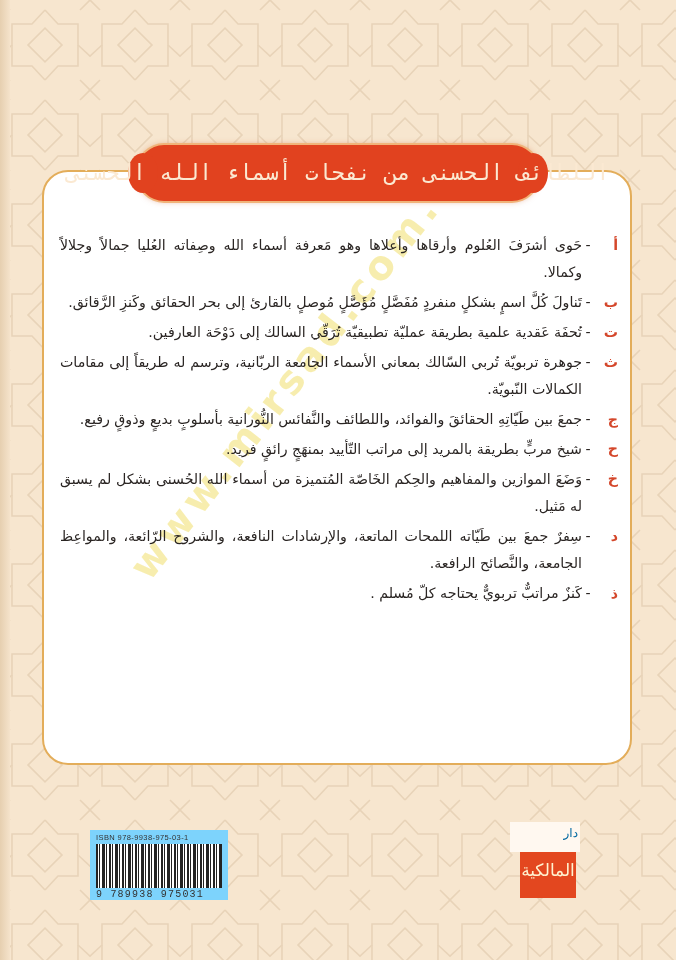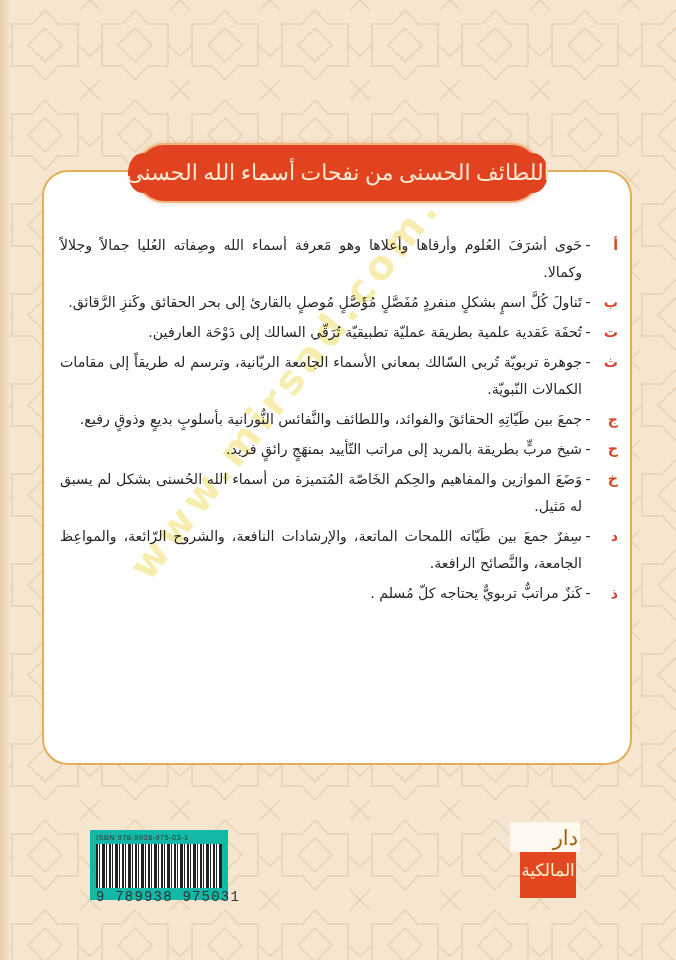--- a/index.html
+++ b/index.html
@@ -12,43 +12,43 @@
     background:#ffffff;border:2px solid #e3ad5a;border-radius:26px;box-sizing:border-box;}
   .banner{position:absolute;left:138px;top:145px;width:400px;height:56px;
     background:#e1421f;border-radius:26px;
     box-shadow:0 0 0 2px #f0b47a, 0 0 6px rgba(200,80,30,0.5);
     display:flex;align-items:center;justify-content:center;z-index:3;}
   .banner:before,.banner:after{content:"";position:absolute;top:8px;width:30px;height:40px;
     background:#e1421f;border-radius:50%;}
   .banner:before{left:-10px;}
   .banner:after{right:-10px;}
   .banner-title{position:relative;z-index:2;color:#fbe9d2;font-size:22px;
-    font-family:Liberation Serif, serif;direction:rtl;white-space:nowrap;letter-spacing:0.5px;}
+    font-family:Liberation Mono, monospace;direction:rtl;white-space:nowrap;letter-spacing:0.5px;}
   .content{position:absolute;left:60px;top:232px;width:558px;direction:rtl;
     font-family:"DejaVu Sans",sans-serif;font-size:14.2px;color:#2a2523;z-index:2;}
   .intro{height:30px;line-height:30px;padding-right:8px;}
   .item{display:flex;flex-direction:row;line-height:27px;margin-bottom:3px;}
   .marker{color:#d4472b;width:24px;flex:0 0 24px;text-align:right;font-weight:bold;}
   .dash{width:12px;flex:0 0 12px;text-align:center;color:#2a2523;}
   .item-text{flex:1;text-align:justify;}
   .watermark{position:absolute;left:120px;top:560px;transform:rotate(-52deg);
     transform-origin:left top;font-family:"DejaVu Sans",sans-serif;font-size:40px;
     font-weight:bold;color:#f2e27a;opacity:0.6;letter-spacing:5px;z-index:1;white-space:nowrap;}
-  .barcode{position:absolute;left:90px;top:830px;width:138px;height:70px;background:#14b8a6;
+  .barcode{position:absolute;left:90px;top:830px;width:138px;height:70px;background:#7dd3fc;
     box-sizing:border-box;padding:3px 6px;}
   .isbn-label{font-family:"Liberation Sans",sans-serif;font-size:7.5px;color:#333;
     letter-spacing:0.4px;white-space:nowrap;}
   .bars{height:44px;margin:2px 0 1px;
     background:repeating-linear-gradient(90deg,#222 0 2px,#fff 2px 3px,#222 3px 4px,#fff 4px 6px,#222 6px 9px,#fff 9px 10px,#222 10px 11px,#fff 11px 13px);}
-  .isbn-digits{font-family:"Liberation Mono",monospace;font-size:14px;color:#333;
+  .isbn-digits{font-family:"Liberation Mono",monospace;font-size:10px;color:#333;
     letter-spacing:1.2px;white-space:nowrap;}
   .logo{position:absolute;left:510px;top:822px;width:80px;height:82px;}
   .logo-box{position:absolute;left:10px;top:30px;width:56px;height:46px;background:#e3471f;}
   .logo-white{position:absolute;left:0;top:0;width:70px;height:30px;background:#fff8f0;}
-  .logo-top{position:absolute;right:12px;top:4px;color:#a16207;font-size:21px;
+  .logo-top{position:absolute;right:12px;top:4px;color:#0369a1;font-size:12px;
     font-family:"DejaVu Serif",serif;direction:rtl;}
   .logo-main{position:absolute;left:10px;top:38px;width:56px;text-align:center;
     color:#fff2d0;font-size:17px;font-family:"DejaVu Serif",serif;direction:rtl;}
 </style>
 </head>
 <body>
 
 <svg class="bg-pattern" width="676" height="960" xmlns="http://www.w3.org/2000/svg">
   <defs>
     <pattern id="geo" width="90" height="90" patternUnits="userSpaceOnUse">

